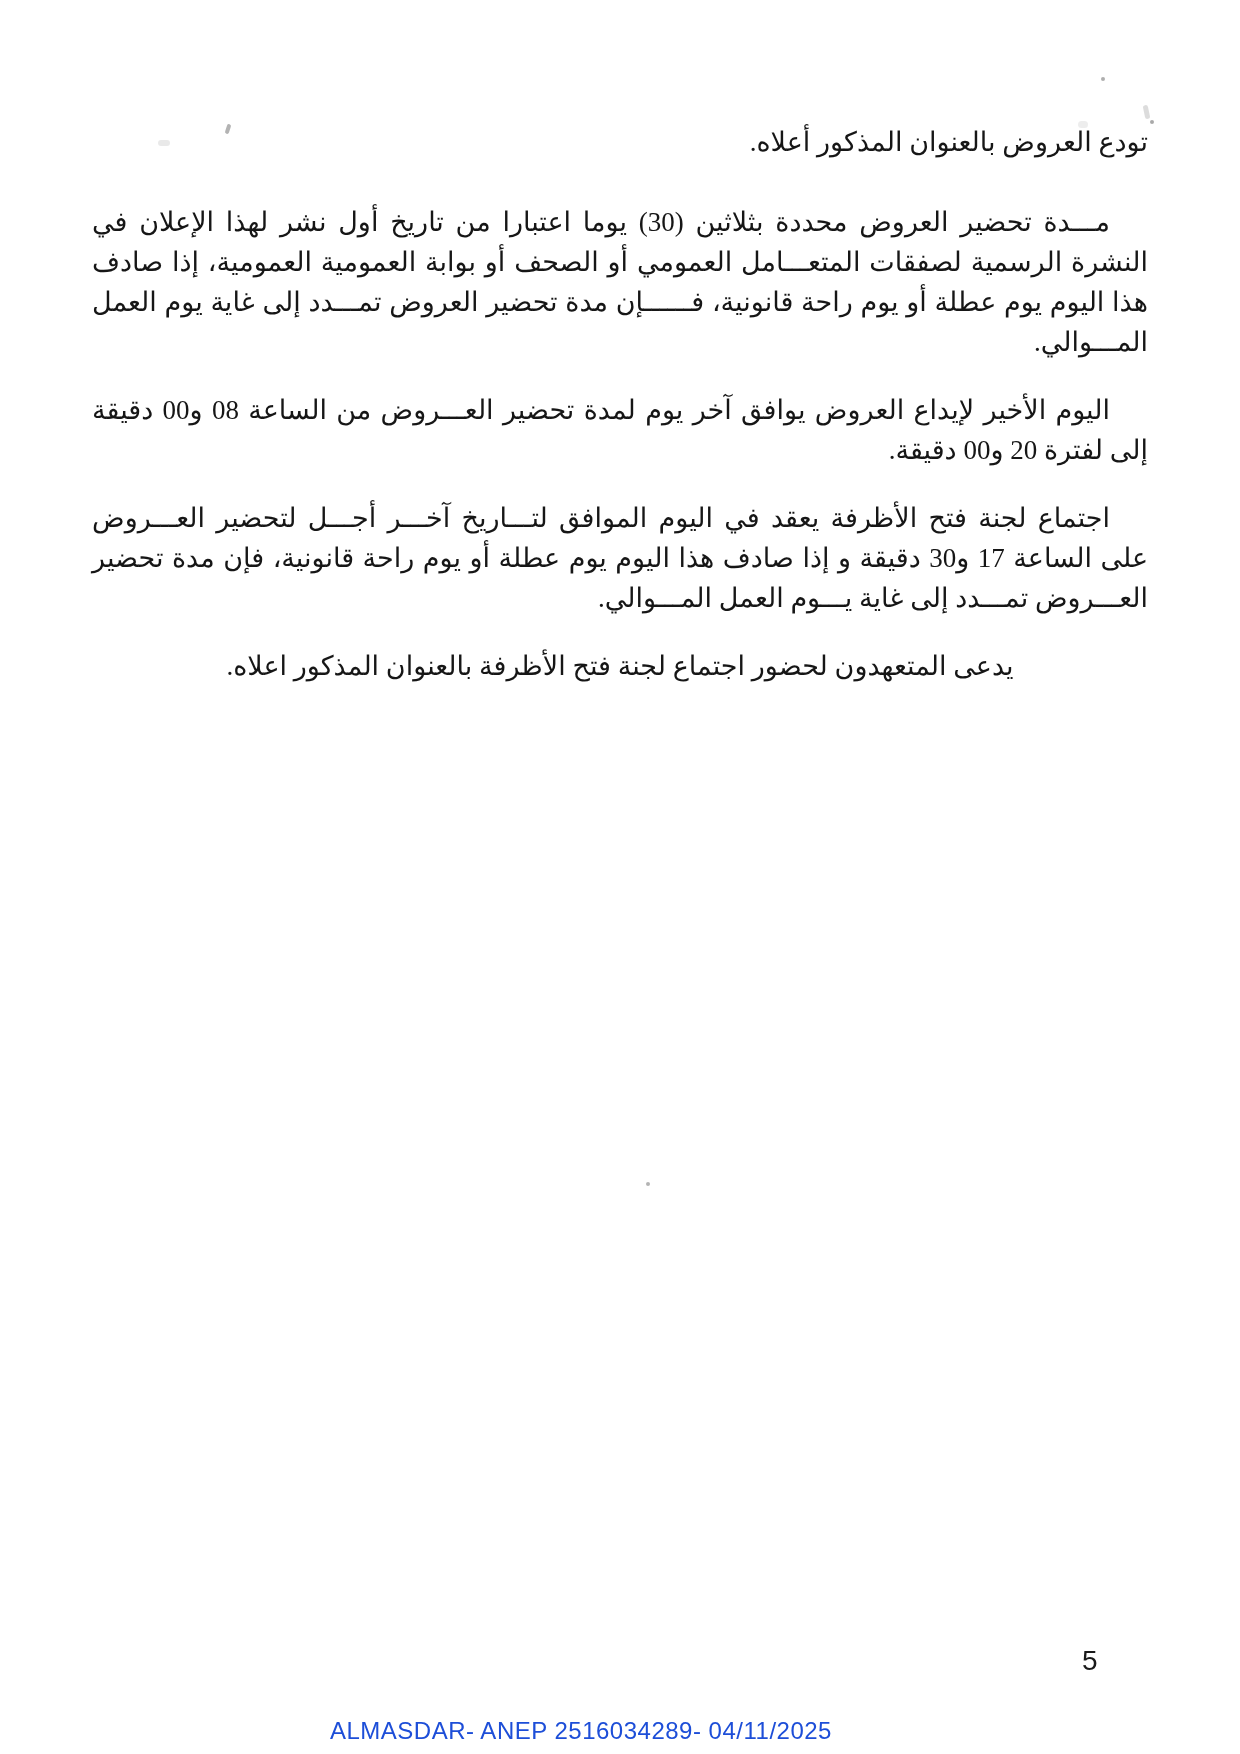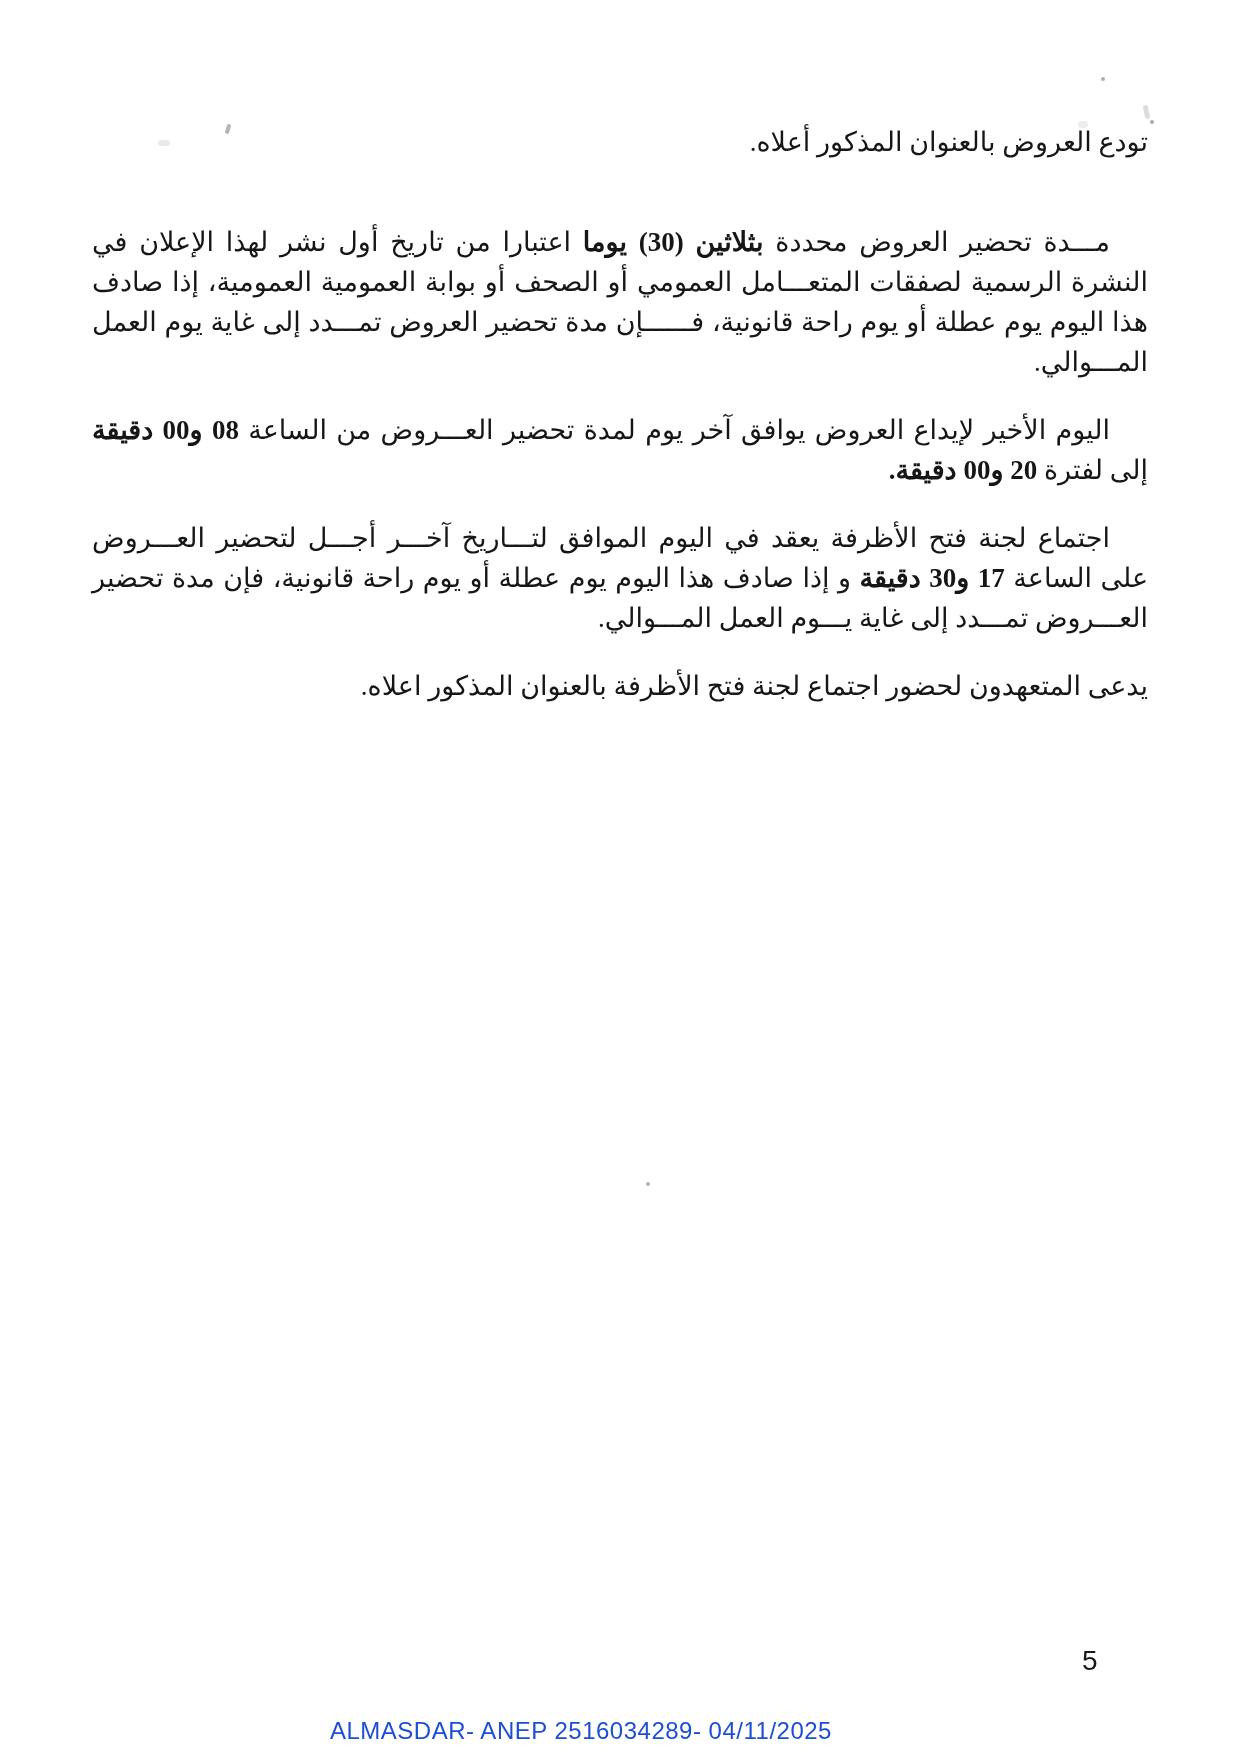--- a/index.html
+++ b/index.html
@@ -26,33 +26,33 @@
     font-family: "Liberation Serif", "DejaVu Serif", serif;
     font-size: 27px;
     line-height: 40px;
     color: #161616;
   }
   .para {
     margin: 0 0 28px 0;
     text-indent: 38px;
   }
   .para.first {
-    margin-bottom: 60px;
+    margin-bottom: 40px;
     text-indent: 0;
   }
   .para.gap-lg {
     margin-bottom: 42px;
   }
   .para.centered {
-    text-align: right;
+    text-align: center;
     text-indent: 0;
     margin-top: 22px;
   }
   .para b {
-    font-weight: bold;
+    font-weight: normal;
   }
   .page-number {
     position: absolute;
     left: 1082px;
     top: 1645px;
     font-family: "Liberation Sans", "DejaVu Sans", sans-serif;
     font-size: 28px;
     color: #1a1a1a;
   }
   .footer-note {

